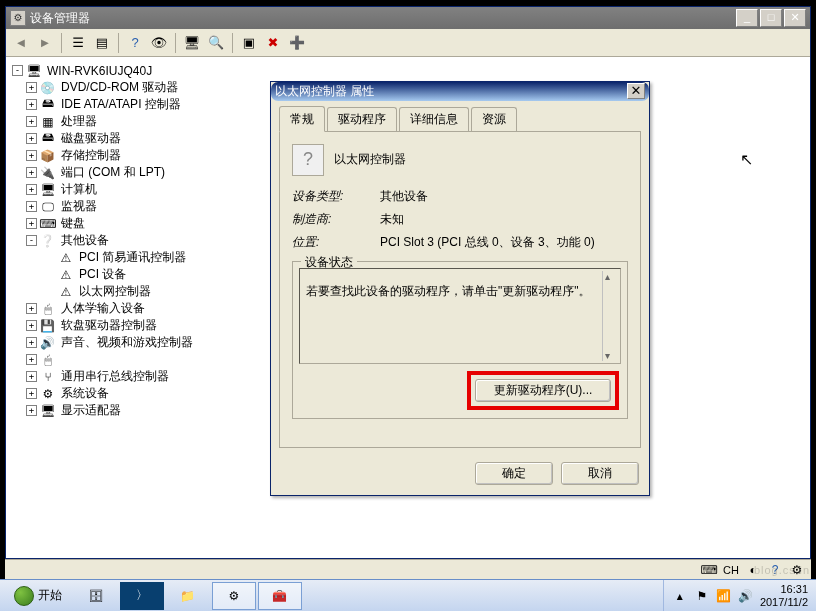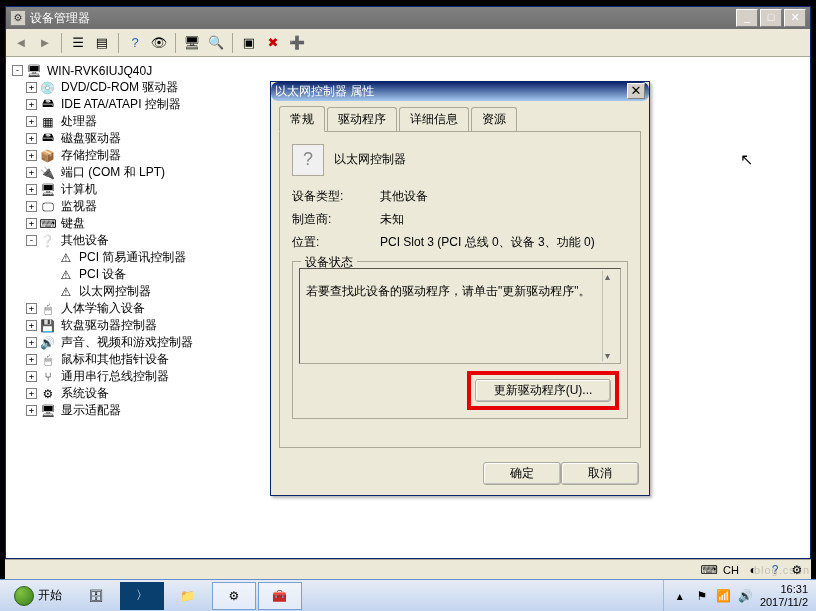--- a/index.html
+++ b/index.html
@@ -36,33 +36,33 @@
 .dtitle .spacer { flex: 1; }
 .dclose { width: 18px; height: 16px; background: #d4d0c8; border: 1px solid #fff; border-right-color:#808080; border-bottom-color:#808080; color:#000; text-align:center; line-height:13px; cursor:pointer; font-size:13px;}
 .tabs { display: flex; padding: 6px 8px 0 8px; font-size: 12px; }
 .tab { padding: 3px 10px; border: 1px solid #aca899; border-bottom: none; background: #ece9d8; margin-right: 2px; border-radius: 3px 3px 0 0; cursor: pointer; position: relative; }
 .tab.active { background: #ece9d8; z-index: 2; top: 1px; border-bottom: 1px solid #ece9d8; margin-top: -2px; padding-top:4px; }
 .tabpanel { margin: 0 8px 8px 8px; border: 1px solid #aca899; height: 340px; background: #ece9d8; padding: 12px; font-size: 12px; position: relative; }
 
 .devhdr { display: flex; align-items: center; gap: 10px; margin-bottom: 12px; }
 .devbigicon { width: 32px; height: 32px; border: 1px solid #aca899; background: #f0f0f0; display:flex;align-items:center;justify-content:center;font-size:18px;color:#888;}
 .proprow { display: flex; margin: 6px 0; }
-.proplbl { width: 88px; }
+.proplbl { width: 88px; font-style: italic; }
 .propval { flex: 1; }
 
 .fieldset { border: 1px solid #aca899; margin-top: 10px; padding: 6px; height: 158px; position: relative; }
 .legend { position: absolute; top: -8px; left: 8px; background: #ece9d8; padding: 0 4px; font-size: 12px; }
 .statusbox { border: 1px inset #aca899; background: #ece9d8; height: 96px; padding: 6px; overflow: auto; position: relative; }
 .statusbox .sb { position:absolute; right:2px; top:2px; bottom:2px; width:16px; background:#ece9d8; border-left:1px solid #c0c0c0;}
 .statusbox .sb::before{content:"▴";position:absolute;top:0;left:2px;font-size:10px;color:#666}
 .statusbox .sb::after{content:"▾";position:absolute;bottom:0;left:2px;font-size:10px;color:#666}
 
 .btn { min-width: 78px; height: 23px; background: #ece9d8; border: 1px solid #aca899; border-radius: 3px; font-size: 12px; cursor: pointer; box-shadow: inset 1px 1px #fff, inset -1px -1px #c0c0c0; }
 .updatebtn-wrap { position: absolute; right: 8px; bottom: 8px; border: 4px solid #e60000; padding: 4px; }
-.dlg-buttons { display: flex; justify-content: flex-end; padding: 6px 10px 10px; }
+.dlg-buttons { display: flex; justify-content: flex-end; gap: 8px; padding: 6px 10px 10px; }
 
 .statusbar { position: absolute; left: 5px; bottom: 32px; width: 806px; height: 20px; background: #ece9d8; border-top: 1px solid #aca899; display: flex; align-items: center; justify-content: flex-end; padding: 0 6px; gap: 6px; font-size: 11px; }
 .sbicon { width:16px;height:16px;display:inline-flex;align-items:center;justify-content:center;font-size:12px;}
 
 .taskbar { position: absolute; left: 0; bottom: 0; width: 816px; height: 32px; background: linear-gradient(#e6ecf6,#c4d5ef); border-top: 1px solid #688ec9; display: flex; align-items: center; font-size: 12px; }
 .start { display: flex; align-items: center; gap: 4px; padding: 2px 10px; height: 28px; border-radius: 3px; cursor: pointer; margin-left: 4px; }
 .start-orb { width: 20px; height: 20px; border-radius: 50%; background: radial-gradient(circle at 30% 30%, #7fc241, #3a7d1e); border: 1px solid #2d5f14; }
 .task-item { width: 44px; height: 28px; margin-left: 2px; display: flex; align-items: center; justify-content: center; border: 1px solid transparent; cursor: pointer; position:relative;}
 .task-item.active { background: rgba(255,255,255,.5); border-color:#7a9fd4; }
 .tray { margin-left: auto; display: flex; align-items: center; gap: 6px; padding: 0 8px; height: 100%; border-left: 1px solid #a0b8e0; }
@@ -213,21 +213,20 @@
           <div class="node">
             <span class="ind i1"></span>
             <span class="toggle">+</span>
             <span class="nicon">🔊</span>
             <span class="nlabel">声音、视频和游戏控制器</span>
           </div>
           <div class="node">
             <span class="ind i1"></span>
             <span class="toggle">+</span>
             <span class="nicon">🖱</span>
-            <span class="nlabel">鼠标和其他指针设备</span>
           </div>
           <div class="node">
             <span class="ind i1"></span>
             <span class="toggle">+</span>
             <span class="nicon">⑂</span>
             <span class="nlabel">通用串行总线控制器</span>
           </div>
           <div class="node">
             <span class="ind i1"></span>
             <span class="toggle">+</span>

